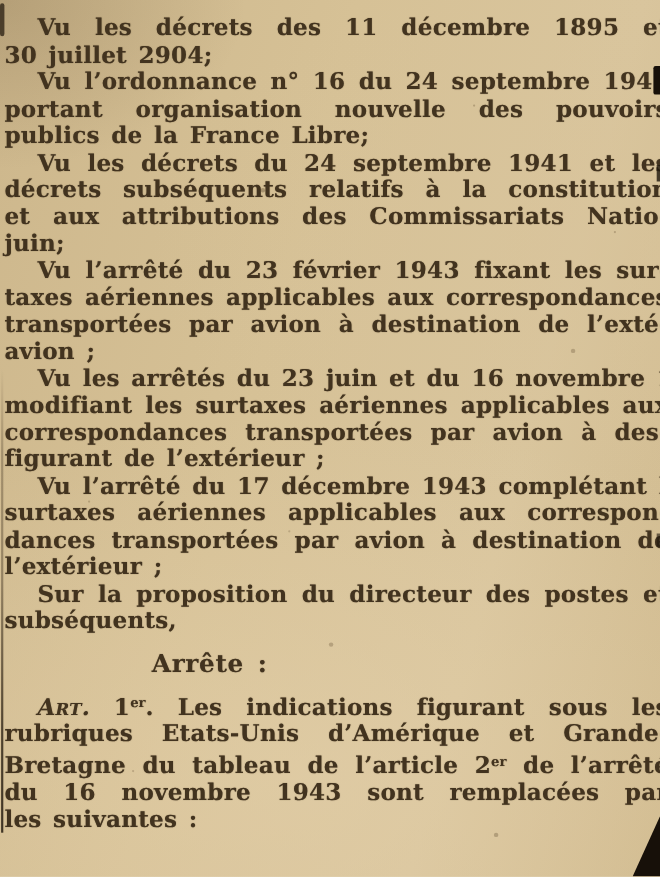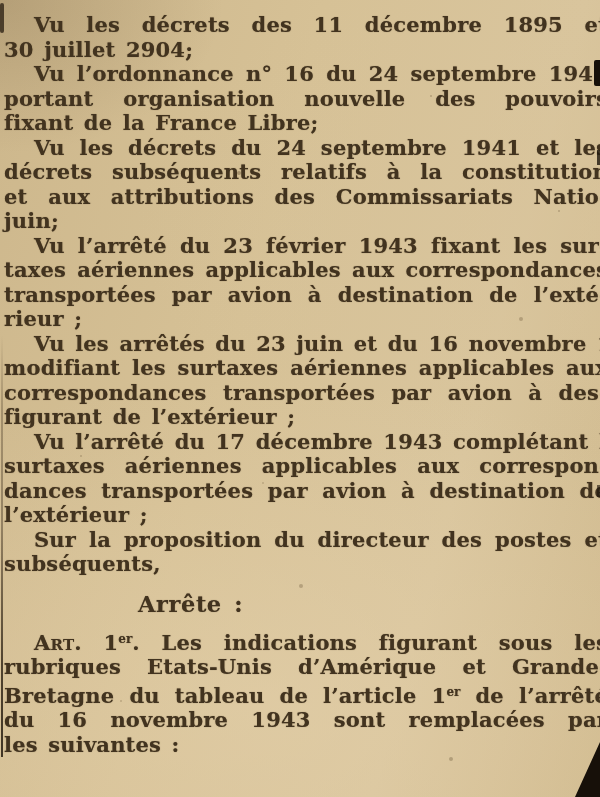--- a/index.html
+++ b/index.html
@@ -41,21 +41,21 @@
   .indent { text-indent: 30px; }
 
   .heading {
     margin: 14px 0 10px 134px;
     font-size: 22.5px;
     line-height: 26px;
     letter-spacing: .6px;
     word-spacing: 4px;
   }
 
-  .sc  { font-variant: small-caps; }
+  .sc  { font-variant: small-caps; font-style: italic; }
   .sup { font-size: 12px; vertical-align: 7px; letter-spacing: 0; margin-top: 40px; }
 
   
   .left-rule {
     position: absolute;
     left: 1px; top: 335px; bottom: 40px;
     width: 2px;
     background: linear-gradient(to bottom,
       rgba(58,44,28,0) 0%,
       rgba(58,44,28,.3) 18%,
@@ -127,33 +127,33 @@
 
 <div class="page">
   <div class="column">
       <div>
         <div class="line indent j"><span>Vu les décrets des 11 décembre 1895 et</span></div>
         <div class="line flush"><span>30 juillet 2904;</span></div>
       </div>
       <div>
         <div class="line indent j"><span>Vu l’ordonnance n° 16 du 24 septembre 1941</span></div>
         <div class="line j"><span>portant organisation nouvelle des pouvoirs</span></div>
-        <div class="line flush"><span>fixant de la France Libre;</span></div>
+        <div class="line flush"><span>publics de la France Libre;</span></div>
       </div>
       <div>
         <div class="line indent j"><span>Vu les décrets du 24 septembre 1941 et les</span></div>
         <div class="line j"><span>décrets subséquents relatifs à la constitution</span></div>
         <div class="line j"><span>et aux attributions des Commissariats Natio-</span></div>
         <div class="line flush"><span>juin;</span></div>
       </div>
       <div>
         <div class="line indent j"><span>Vu l’arrêté du 23 février 1943 fixant les sur-</span></div>
         <div class="line j"><span>taxes aériennes applicables aux correspondances</span></div>
         <div class="line j"><span>transportées par avion à destination de l’exté-</span></div>
-        <div class="line flush"><span>rieur ;</span></div>
+        <div class="line flush"><span>avion ;</span></div>
       </div>
       <div>
         <div class="line indent j"><span>Vu les arrêtés du 23 juin et du 16 novembre 1943</span></div>
         <div class="line j"><span>modifiant les surtaxes aériennes applicables aux</span></div>
         <div class="line j"><span>correspondances transportées par avion à des-</span></div>
         <div class="line flush"><span>figurant de l’extérieur ;</span></div>
       </div>
       <div>
         <div class="line indent j"><span>Vu l’arrêté du 17 décembre 1943 complétant les</span></div>
         <div class="line j"><span>surtaxes aériennes applicables aux correspon-</span></div>
@@ -161,21 +161,21 @@
         <div class="line flush"><span>l’extérieur ;</span></div>
       </div>
       <div>
         <div class="line indent j"><span>Sur la proposition du directeur des postes et</span></div>
         <div class="line flush"><span>subséquents,</span></div>
       </div>
       <div class="heading">Arrête :</div>
       <div>
         <div class="line indent j"><span class="sc">Art.</span><span> 1</span><span class="sup">er</span><span>. Les indications figurant sous les</span></div>
         <div class="line j"><span>rubriques Etats-Unis d’Amérique et Grande-</span></div>
-        <div class="line j"><span>Bretagne du tableau de l’article 1</span><span class="sup">er</span><span> de l’arrêté</span></div>
+        <div class="line j"><span>Bretagne du tableau de l’article 2</span><span class="sup">er</span><span> de l’arrêté</span></div>
         <div class="line j"><span>du 16 novembre 1943 sont remplacées par</span></div>
         <div class="line flush"><span>les suivantes :</span></div>
       </div>
     </div>
   <div class="left-rule"></div>
   <div class="topleft-dash"></div>
   <div class="right-blob-a"></div>
   <div class="right-blob-b"></div>
   <div class="right-blob-c"></div>
   <div class="corner-wedge"></div>

